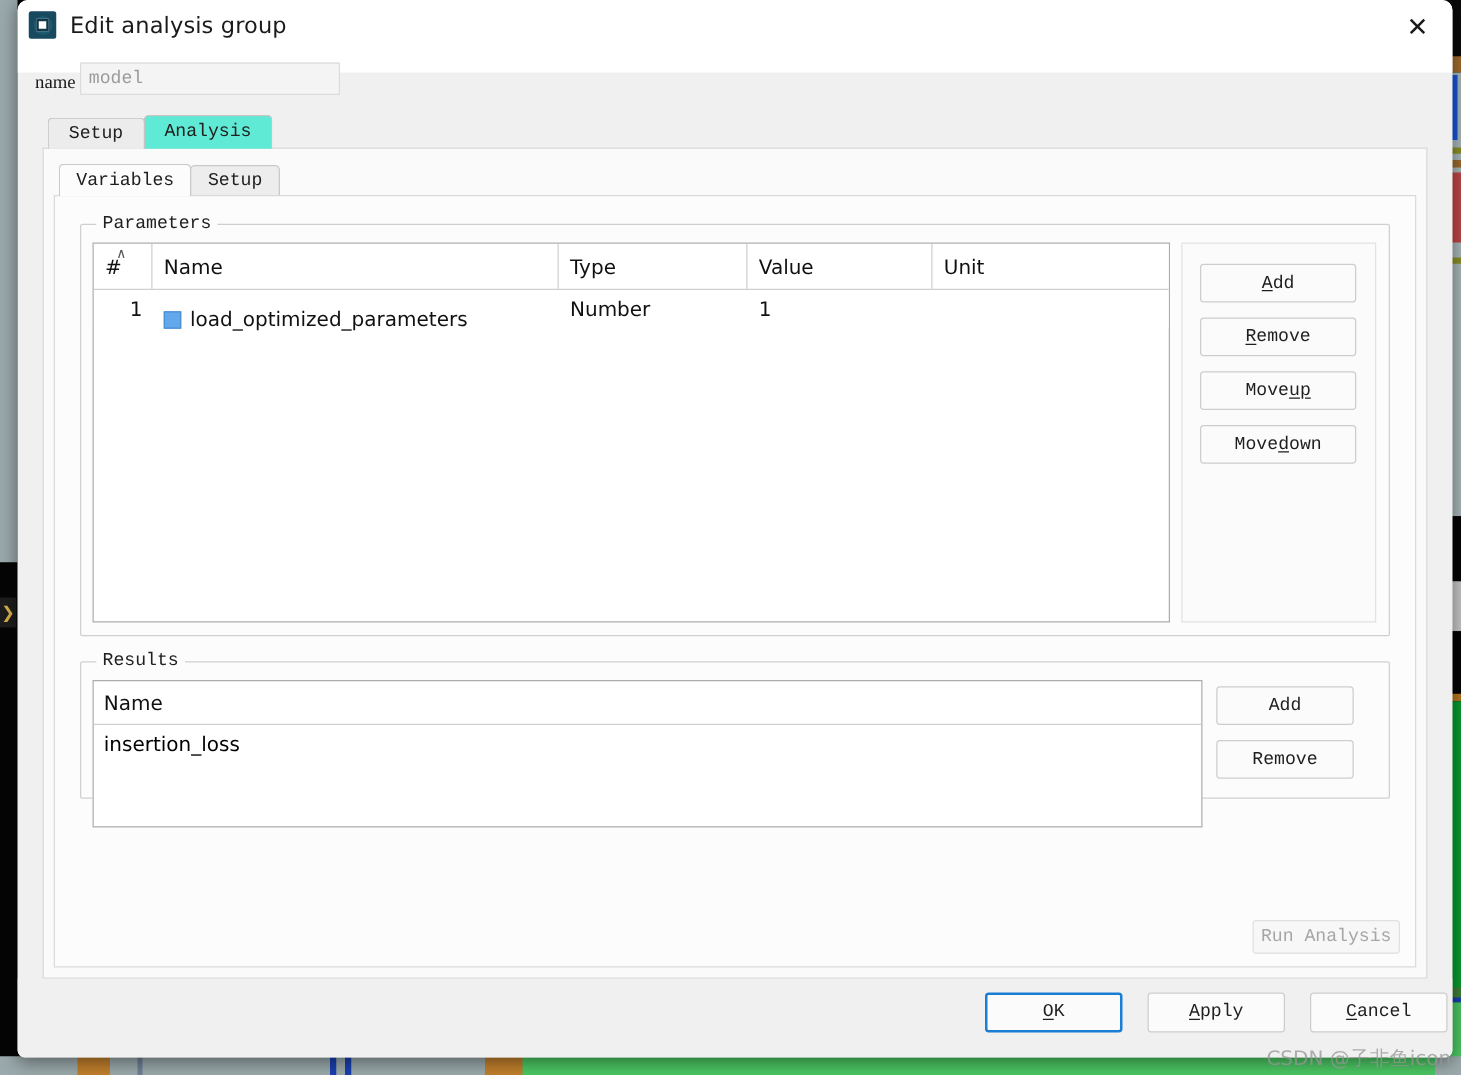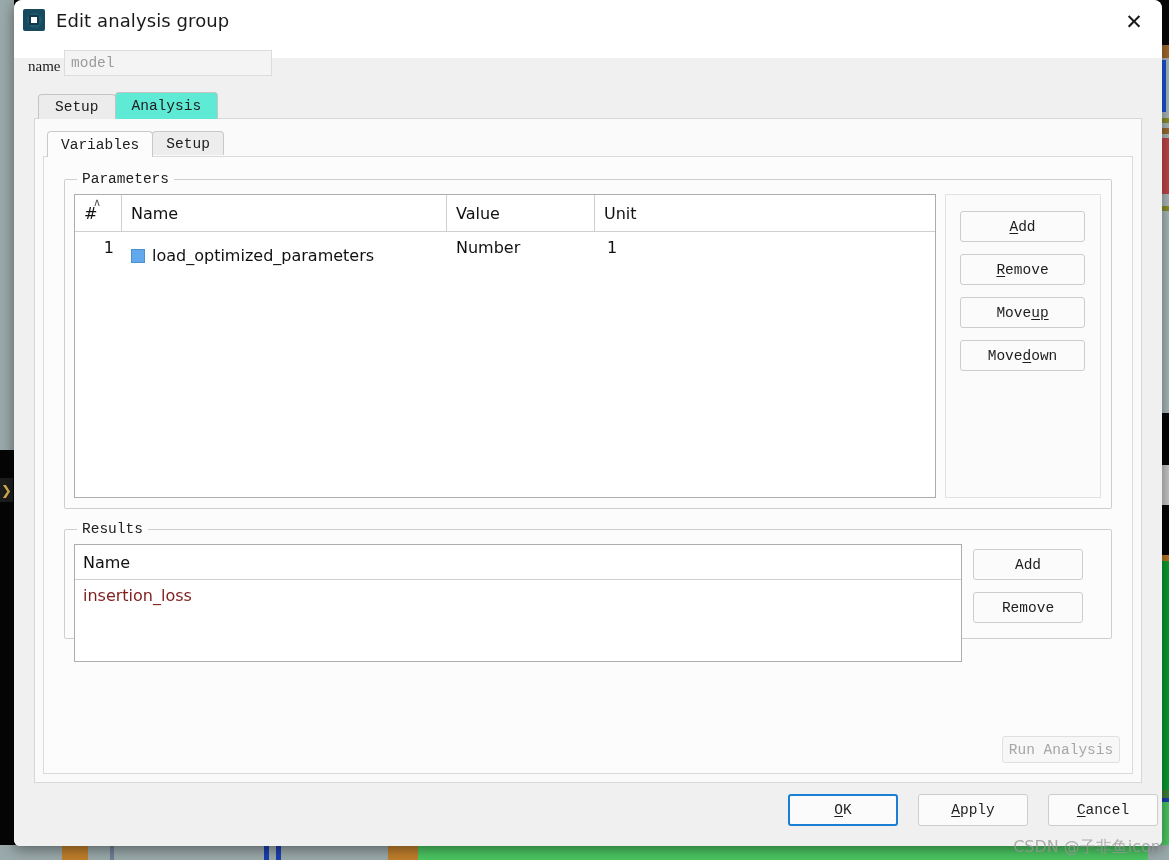--- a/index.html
+++ b/index.html
@@ -121,21 +121,21 @@
     position: absolute; left: 20px; top: 118px;
     width: 1108px; height: 665px;
     background: #fafafa;
     border: 1px solid #d7d7d7;
   }
 
   
   #inner-tabs {
     position: absolute; left: 12px; top: 12px;
     height: 26px;
-    display: flex; align-items: flex-start;
+    display: flex; align-items: center;
     z-index: 3;
   }
   .itab {
     height: 24px;
     padding: 0 13px;
     display: flex; align-items: center;
     font-family: "Liberation Mono", monospace;
     font-size: 14.5px;
     color: #202020;
     border: 1px solid #c9c9c9;
@@ -279,21 +279,21 @@
     display: flex; align-items: center;
     padding-left: 8px;
     font-family: "DejaVu Sans", sans-serif;
     font-size: 16px; color: #111;
   }
   .res-row {
     height: 30px;
     display: flex; align-items: center;
     padding-left: 8px;
     font-family: "DejaVu Sans", sans-serif;
-    font-size: 16px; color: #7f1d1d;
+    font-size: 16px; color: #000000;
   }
   #results-btncol {
     position: absolute; left: 905px; top: 14px;
     width: 133px; height: 118px;
   }
   #results-btncol .btn {
     position: absolute; left: 3px; width: 110px; height: 31px;
   }
   #btn-res-add    { top: 5px; }
   #btn-res-remove { top: 48px; }
@@ -407,20 +407,21 @@
       <div class="groupbox" id="params-group">
         <div class="group-title">Parameters</div>
 
         <div id="params-table">
           <div class="tbl-head">
             <div class="th th-num">
               <span class="th-caret">∧</span>
               <span>#</span>
             </div>
             <div class="th th-name">Name</div>
+            <div class="th th-type">Type</div>
             <div class="th th-value">Value</div>
             <div class="th th-unit">Unit</div>
           </div>
 
           <div class="tbl-row">
             <div class="td td-num">1</div>
             <div class="td td-name">
               <span class="param-swatch"></span>
               <span>load_optimized_parameters</span>
             </div>

